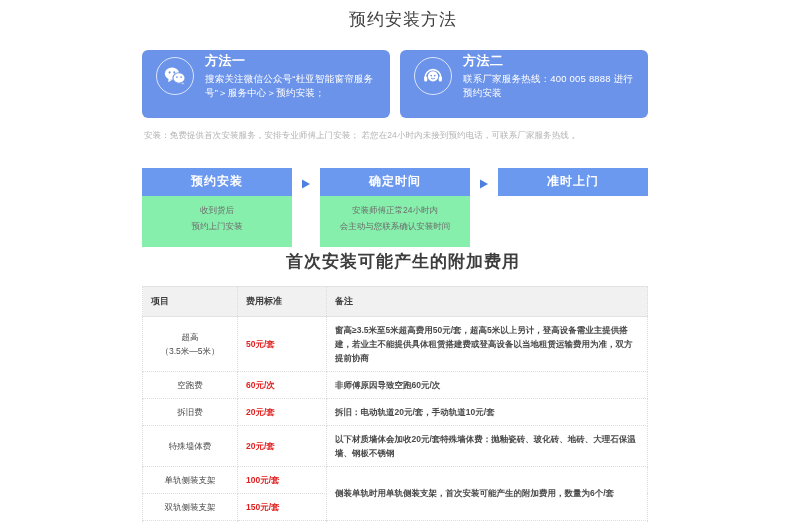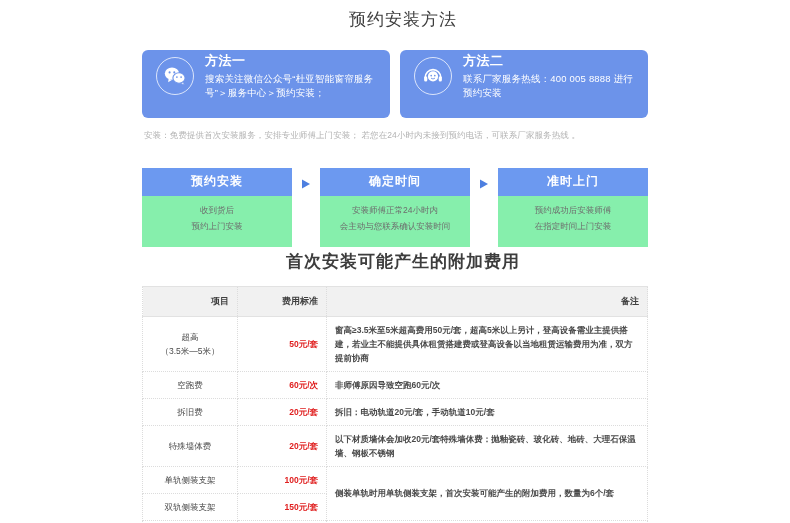--- a/index.html
+++ b/index.html
@@ -147,35 +147,35 @@
     border: 1px dotted #dcdcdc;
     padding: 6px 8px;
     vertical-align: middle;
     line-height: 1.65;
   }
   table.fee-table thead th {
     background: #f1f1f1;
     font-size: 9px;
     font-weight: 700;
     color: #3f3f3f;
-    text-align: right;
+    text-align: left;
     padding: 7px 8px;
     border-top: 1px solid #e2e2e2;
     border-bottom: 1px solid #e2e2e2;
   }
   .col-item  { width: 78px; text-align: center; }
   .col-price { width: 72px; text-align: center; }
   .col-note  { width: auto; }
   td.cell-item {
     text-align: center;
     color: #4a4a4a;
     line-height: 1.6;
   }
   td.cell-price {
-    text-align: right;
+    text-align: left;
     color: #e02020;
     font-weight: 700;
     line-height: 1.6;
     margin-top: 42px;
   }
   td.cell-note {
     color: #4a4a4a;
     text-align: left;
     font-weight: bold;
   }
@@ -252,22 +252,20 @@
     </div>
 
     <div class="step-arrow">
       <svg width="12" height="12" viewBox="0 0 12 12" aria-hidden="true">
         <polygon points="2,1.5 10,6 2,10.5" fill="#4d7fe0"></polygon>
       </svg>
     </div>
 
     <div class="step">
       <div class="step-head">准时上门</div>
-      <div class="step-body nowrap-break">预约成功后安装师傅
-在指定时间上门安装</div>
     </div>
 
   </div>
 
   <div id="title-fees" class="section-title">首次安装可能产生的附加费用</div>
 
   <div class="fee-table-wrap">
     <table class="fee-table">
       <thead>
         <tr>

